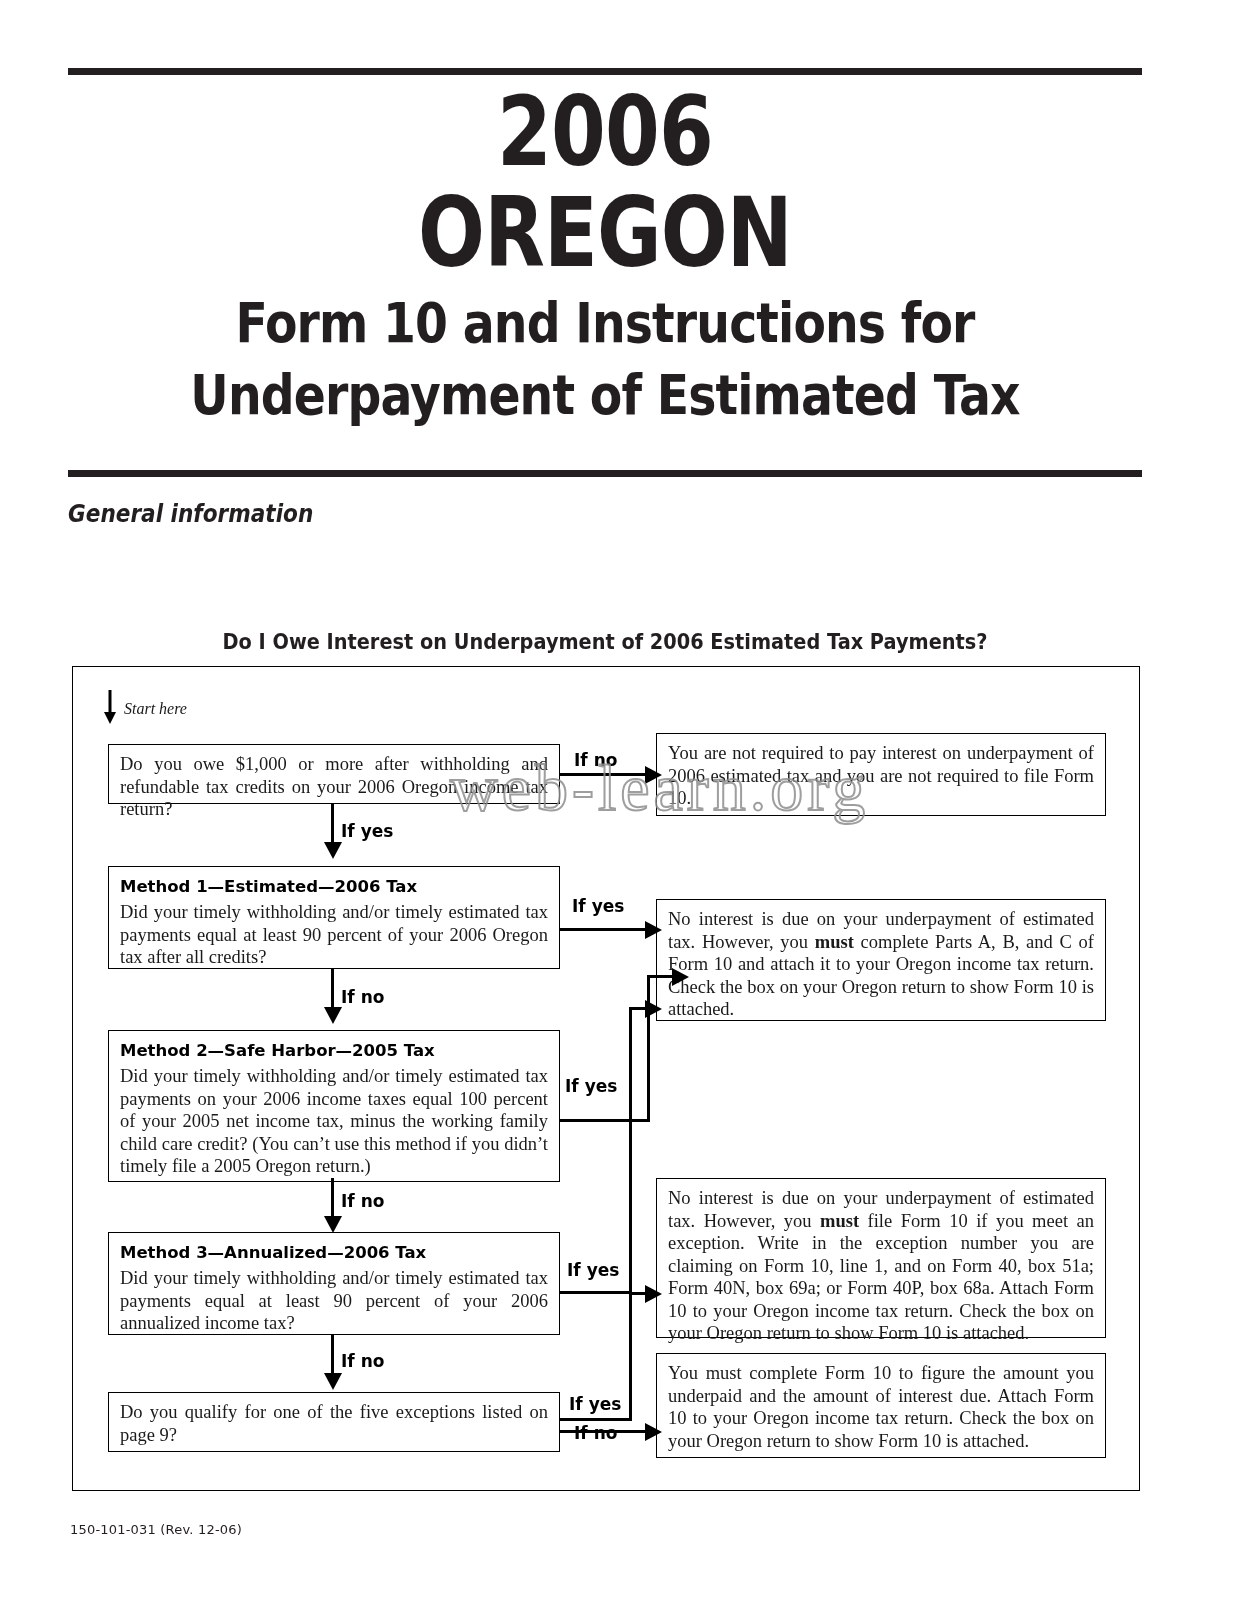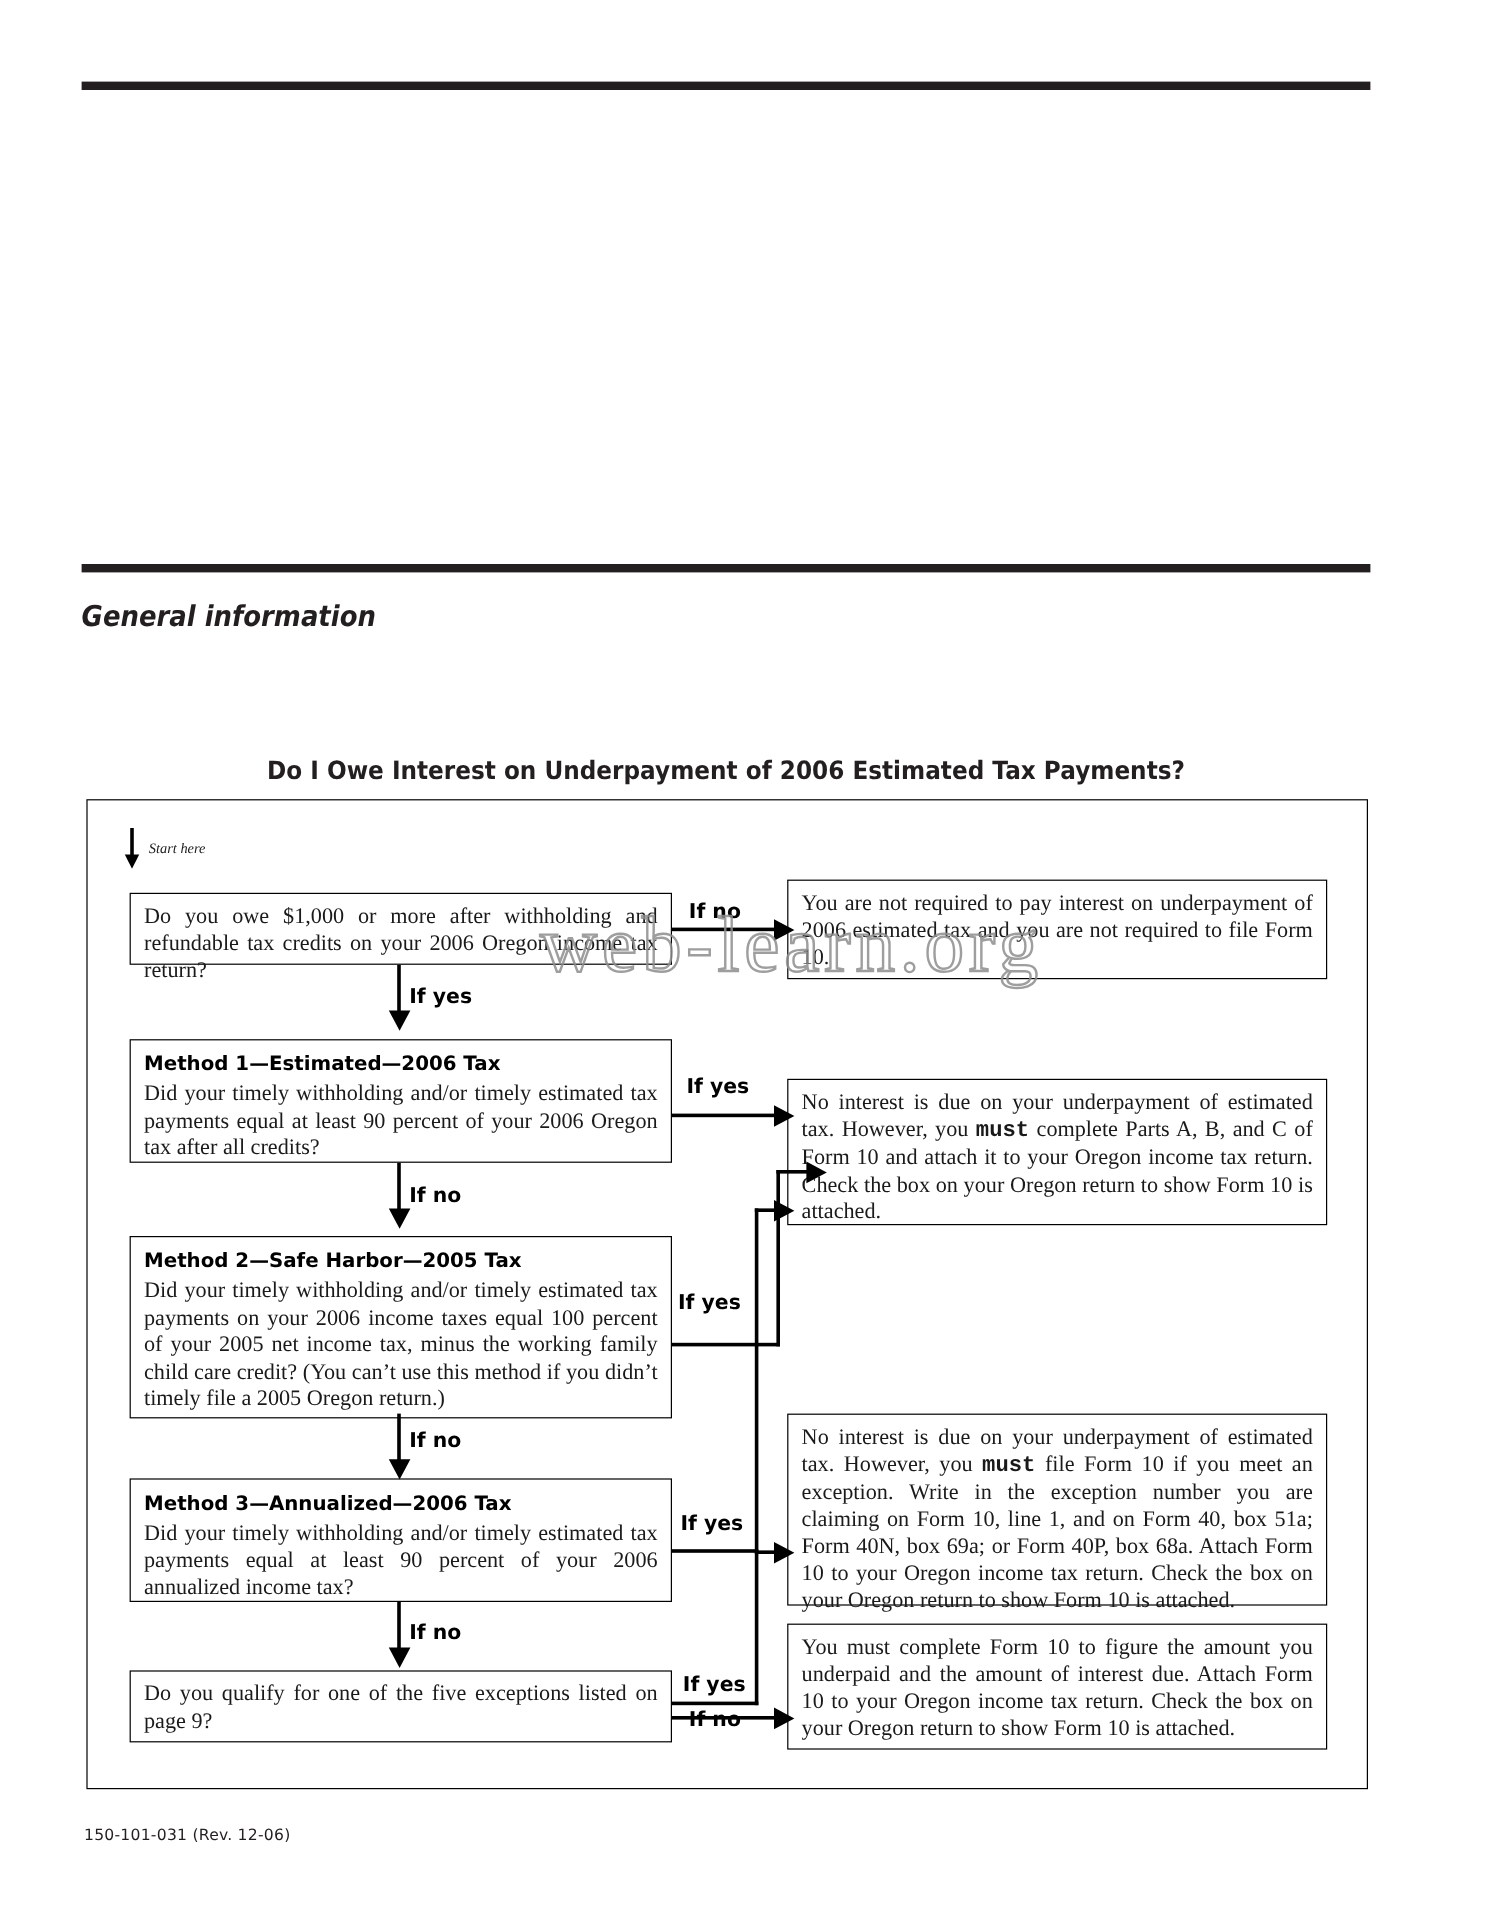--- a/index.html
+++ b/index.html
@@ -115,21 +115,21 @@
 
   
   .start-arrow {
     position: absolute;
     left: 103px; top: 690px;
     width: 14px; height: 34px;
   }
   .start-label {
     position: absolute;
     left: 124px; top: 700px;
-    font-size: 12px;
+    font-size: 16px;
     font-style: italic;
     color: #1a1a1a;
   }
 
   
   .box {
     position: absolute;
     border: 1.2px solid #000;
     box-sizing: border-box;
     background: transparent;
@@ -143,21 +143,21 @@
     font-family: "DejaVu Sans", sans-serif;
     font-weight: bold;
     font-size: 16.5px;
     line-height: 24px;
     display: block;
     margin-bottom: 2px;
     color: #000;
     text-align: left;
   }
   .box p { margin: 0; }
-  .box b { font-weight: bold; font-family: Liberation Mono, monospace; }
+  .box b { font-weight: bold; }
 
   
   .ln { position: absolute; background: #000; }
   .h { height: 3.2px; }
   .v { width: 3.2px; }
 
   .arrow-r {
     position: absolute;
     width: 0; height: 0;
     border-top: 9px solid transparent;
@@ -208,20 +208,26 @@
     letter-spacing: 0.2px;
   }
 </style>
 </head>
 <body>
 
 <div class="page">
 
   <div class="rule-top"></div>
 
+  <div class="title-block">
+    <div class="title-year">2006</div>
+    <div class="title-state">OREGON</div>
+    <div class="title-sub">Form 10 and Instructions for</div>
+    <div class="title-sub">Underpayment of Estimated Tax</div>
+  </div>
 
   <div class="rule-bottom"></div>
 
   <div class="section-head">General information</div>
 
   <div class="chart-title">Do I Owe Interest on Underpayment of 2006 Estimated Tax Payments?</div>
 
   <div class="chart-frame"></div>
 
   <svg class="start-arrow" viewBox="0 0 14 34">

